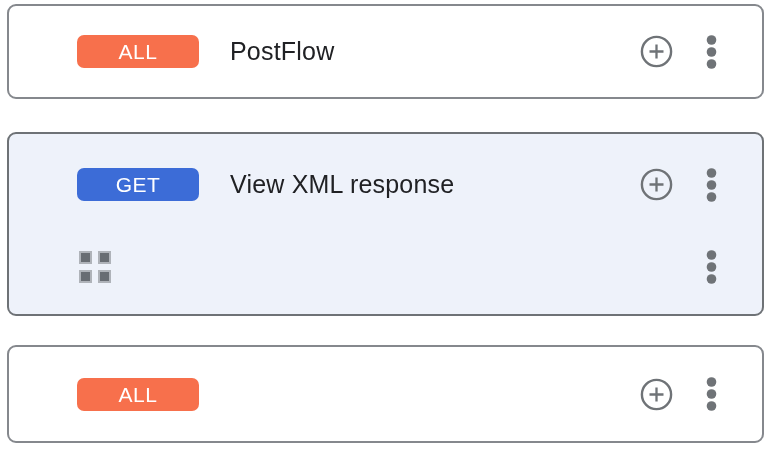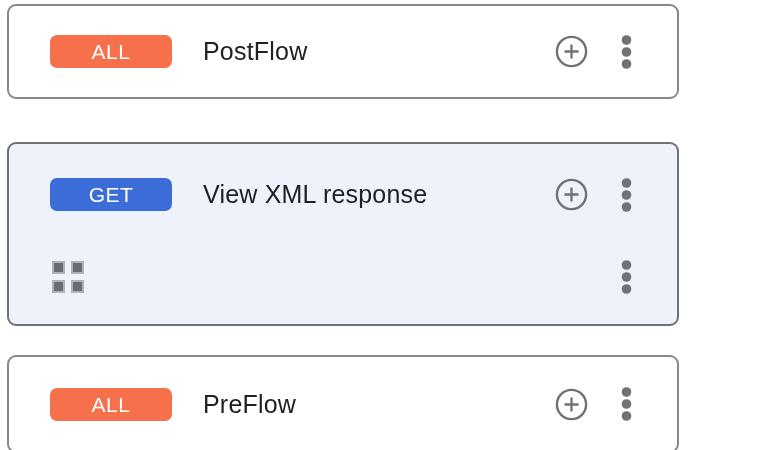--- a/index.html
+++ b/index.html
@@ -20,27 +20,28 @@
   }
   .canvas{
     position:relative;
     width:766px;
     height:450px;
     background:#ffffff;
     overflow:hidden;
   }
   .card{
     margin-left:7px;
-    width:672px;
+    width:757px;
     border:2px solid var(--card-border);
     border-radius:9px;
     background:#ffffff;
+    padding-left:27px;
   }
   .card-postflow{margin-top:4px;height:95px;display:flex;align-items:center;}
-  .card-conditional{margin-top:43px;height:184px;padding-top:34px;
+  .card-conditional{margin-top:33px;height:184px;padding-top:34px;
     background:var(--selected-card-bg);border-color:var(--selected-card-border);}
   .card-preflow{margin-top:29px;height:98px;display:flex;align-items:center;}
 
   .flow-row{
     display:flex;
     align-items:center;
     width:100%;
     height:33px;
     padding-left:41px;
     padding-right:45px;
@@ -192,21 +193,20 @@
             </svg>
           </span>
         </button>
       </span>
     </div>
   </section>
 
   <section class="card card-preflow">
     <div class="flow-row">
       <span class="badge badge-all">ALL</span>
-      <span class="flow-title">PreFlow</span>
       <span class="actions">
         <button class="icon-btn" title="Add">
           <span>
             <svg width="33" height="33" viewBox="0 0 33 33">
               <circle cx="16.5" cy="16.5" r="14.6" fill="none" stroke="#6F7377" stroke-width="2.4"></circle>
               <path d="M16.5 9.5 V23.5 M9.5 16.5 H23.5" stroke="#6F7377" stroke-width="2.3" fill="none"></path>
             </svg>
           </span>
         </button>
         <button class="icon-btn" title="Menu">

